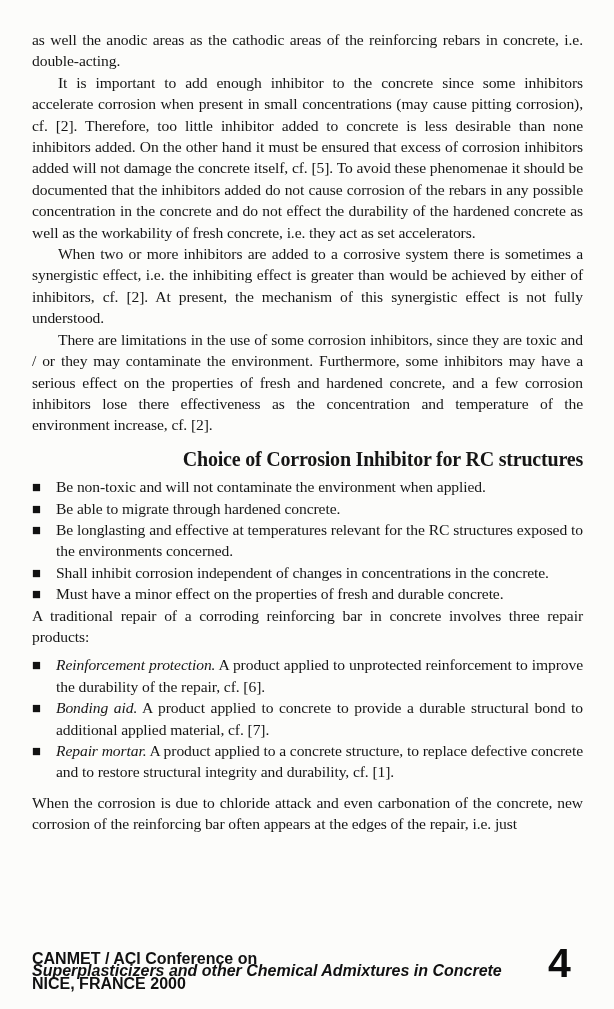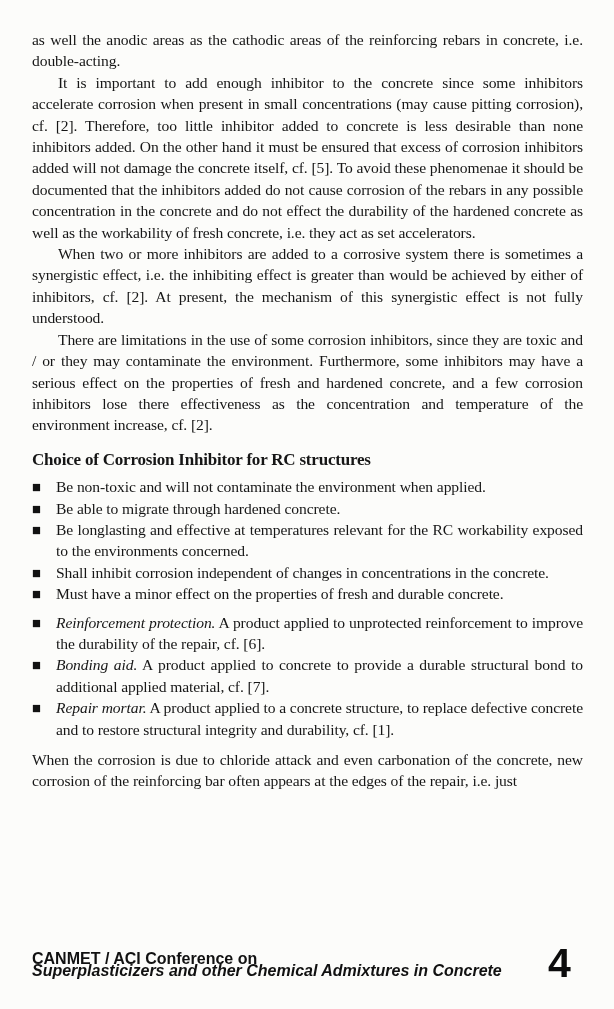--- a/index.html
+++ b/index.html
@@ -23,25 +23,25 @@
     width: 551px;
     font-family: "Liberation Serif", serif;
     font-size: 15.6px;
     line-height: 21.4px;
     letter-spacing: -0.1px;
     text-align: justify;
   }
   .para { margin: 0; }
   .para-indent { text-indent: 26px; }
   .heading {
-    font-size: 17px;
+    font-size: 20px;
     font-weight: 700;
     letter-spacing: -0.2px;
     margin: 13px 0 6px 0;
-    text-align: left;
+    text-align: right;
   }
   .blist {
     list-style: none;
     margin: 4px 0 0 0;
     padding: 0;
   }
   .blist li { display: flex; align-items: flex-start; }
   .bullet {
     flex: 0 0 14px;
     margin-right: 10px;
@@ -100,33 +100,34 @@
       <li>
         <span class="bullet">■</span>
         <span class="li-text">Be non-toxic and will not contaminate the environment when applied.</span>
       </li>
       <li>
         <span class="bullet">■</span>
         <span class="li-text">Be able to migrate through hardened concrete.</span>
       </li>
       <li>
         <span class="bullet">■</span>
-        <span class="li-text">Be longlasting and effective at temperatures relevant for the RC workability exposed to the environments concerned.</span>
+        <span class="li-text">Be longlasting and effective at temperatures relevant for the RC structures exposed to the environments concerned.</span>
       </li>
       <li>
         <span class="bullet">■</span>
         <span class="li-text">Shall inhibit corrosion independent of changes in concentrations in the concrete.</span>
       </li>
       <li>
         <span class="bullet">■</span>
         <span class="li-text">Must have a minor effect on the properties of fresh and durable concrete.</span>
       </li>
     </ul>
 
 
+    <p class="para">A traditional repair of a corroding reinforcing bar in concrete involves three repair products:</p>
 
     <ul class="blist list-repair">
       <li>
         <span class="bullet">■</span>
         <span class="li-text"><span class="lead-italic">Reinforcement protection.</span><span> A product applied to unprotected reinforcement to improve the durability of the repair, cf. [6].</span></span>
       </li>
       <li>
         <span class="bullet">■</span>
         <span class="li-text"><span class="lead-italic">Bonding aid.</span><span> A product applied to concrete to provide a durable structural bond to additional applied material, cf. [7].</span></span>
       </li>
@@ -136,17 +137,18 @@
       </li>
     </ul>
 
     <p class="para para-last">When the corrosion is due to chloride attack and even carbonation of the concrete, new corrosion of the reinforcing bar often appears at the edges of the repair, i.e. just</p>
 
   </div>
 
   <div class="footer">
     <div>CANMET / ACI Conference on</div>
     <div class="footer-italic">Superplasticizers and other Chemical Admixtures in Concrete</div>
+    <div>NICE, FRANCE 2000</div>
   </div>
 
   <div class="page-number">4</div>
 
 </div>
 
 </body></html>

